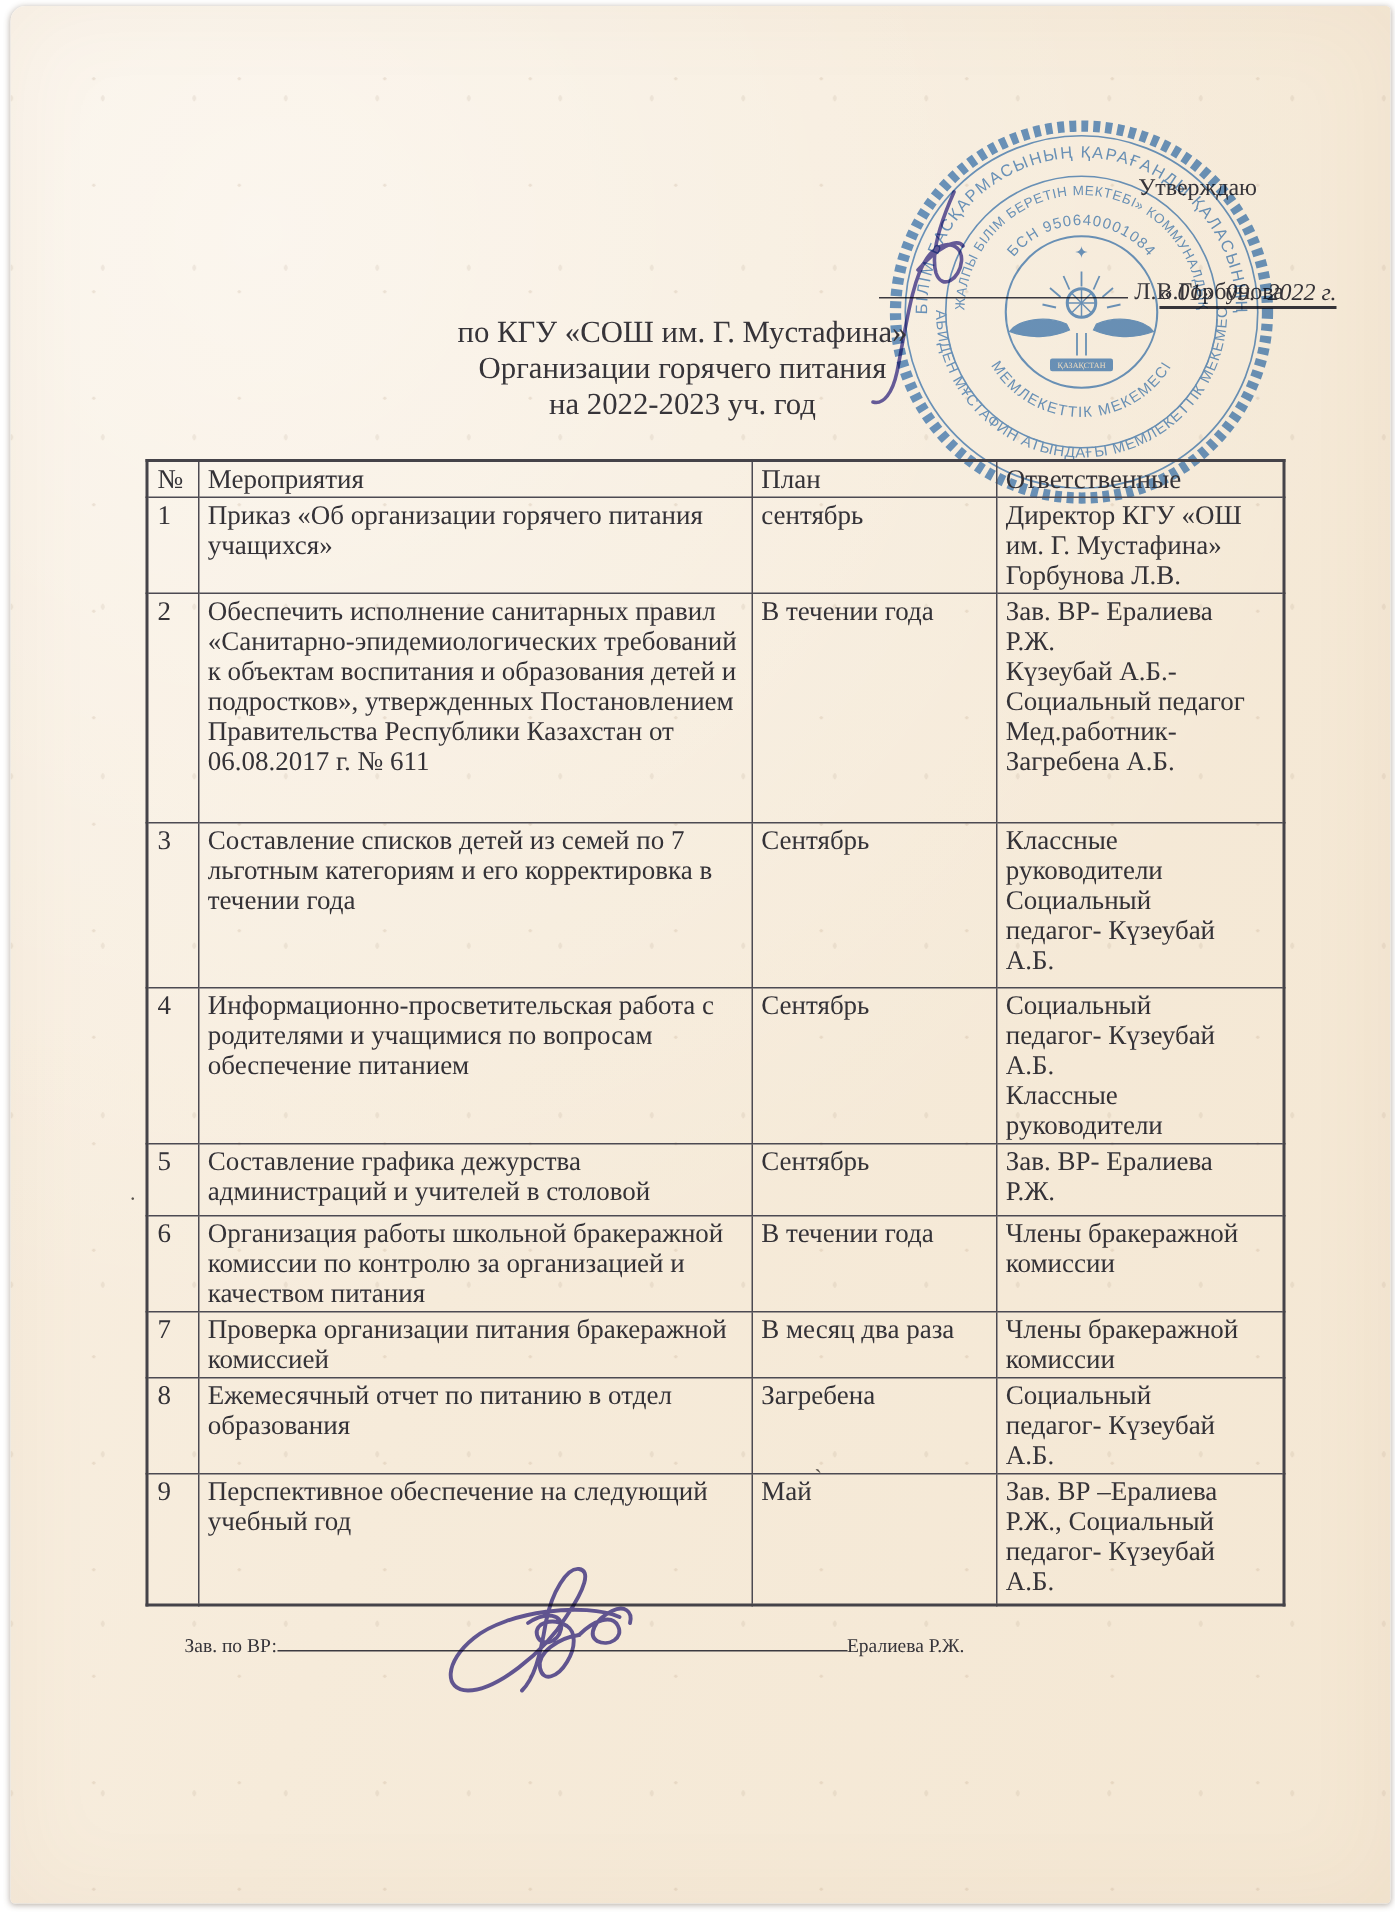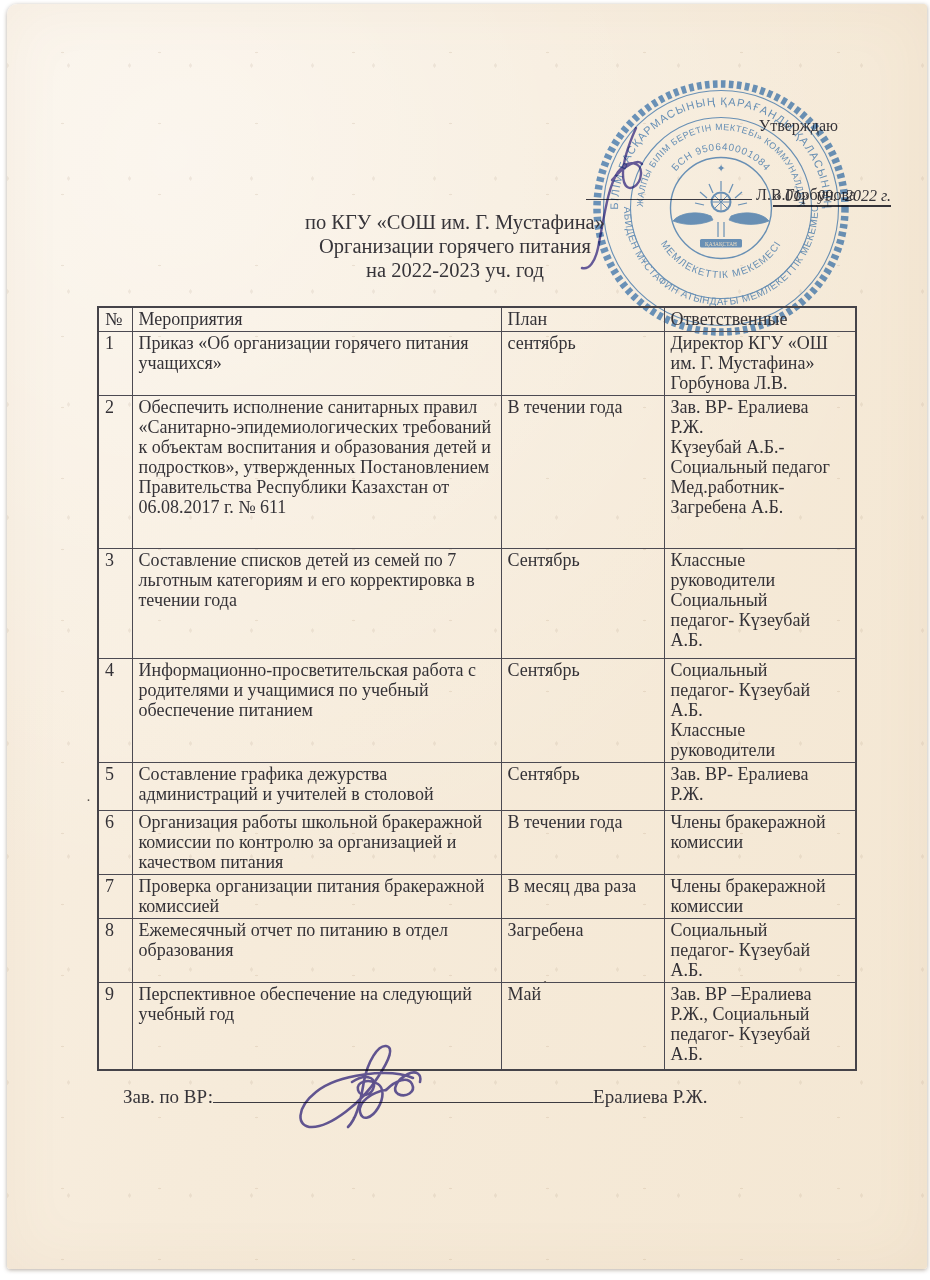--- a/index.html
+++ b/index.html
@@ -38,21 +38,21 @@
   #plan-table{border-collapse:collapse;table-layout:fixed;width:758px;
     font-size:18px;line-height:20px;color:#343237;}
   #plan-table td,#plan-table th{
     border:1.6px solid #4c4a52;vertical-align:top;text-align:left;
     padding:1px 5px 2px 6px;font-weight:normal;overflow:hidden;}
   #plan-table{border:2px solid #454349;}
   td.c-num,th.c-num{padding-left:7px;}
   td.c-term.center{text-align:center;}
   td.c-resp{white-space:pre-line;}
   
-  #footer-line{left:123px;top:1085px;font-size:19px;line-height:23px;}
+  #footer-line{left:123px;top:1085px;font-size:13px;line-height:23px;}
   .foot-underline{display:inline-block;width:380px;height:15px;border-bottom:1.6px solid #3c3a40;}
   
   #stamp-svg{mix-blend-mode:multiply;opacity:.82;}
   .ink{mix-blend-mode:multiply;}
   .stamp-text{font-family:"Liberation Sans","DejaVu Sans",sans-serif;fill:#4b85c7;}
   .artifact{color:#5a544e;font-size:15px;}
 </style>
 </head>
 <body>
 
@@ -177,21 +177,21 @@
           <td class="c-act">Составление списков детей из семей по 7 льготным категориям и его корректировка в течении года</td>
           <td class="c-term center">Сентябрь</td>
           <td class="c-resp">Классные
 руководители
 Социальный
 педагог- Күзеубай
 А.Б.</td>
         </tr>
         <tr style="height: 97px;">
           <td class="c-num">4</td>
-          <td class="c-act">Информационно-просветительская работа с родителями и учащимися по учебный обеспечение питанием</td>
+          <td class="c-act">Информационно-просветительская работа с родителями и учащимися по вопросам обеспечение питанием</td>
           <td class="c-term center">Сентябрь</td>
           <td class="c-resp">Социальный
 педагог- Күзеубай
 А.Б.
 Классные
 руководители</td>
         </tr>
         <tr style="height: 48px;">
           <td class="c-num">5</td>
           <td class="c-act">Составление графика дежурства администраций и учителей в столовой</td>

